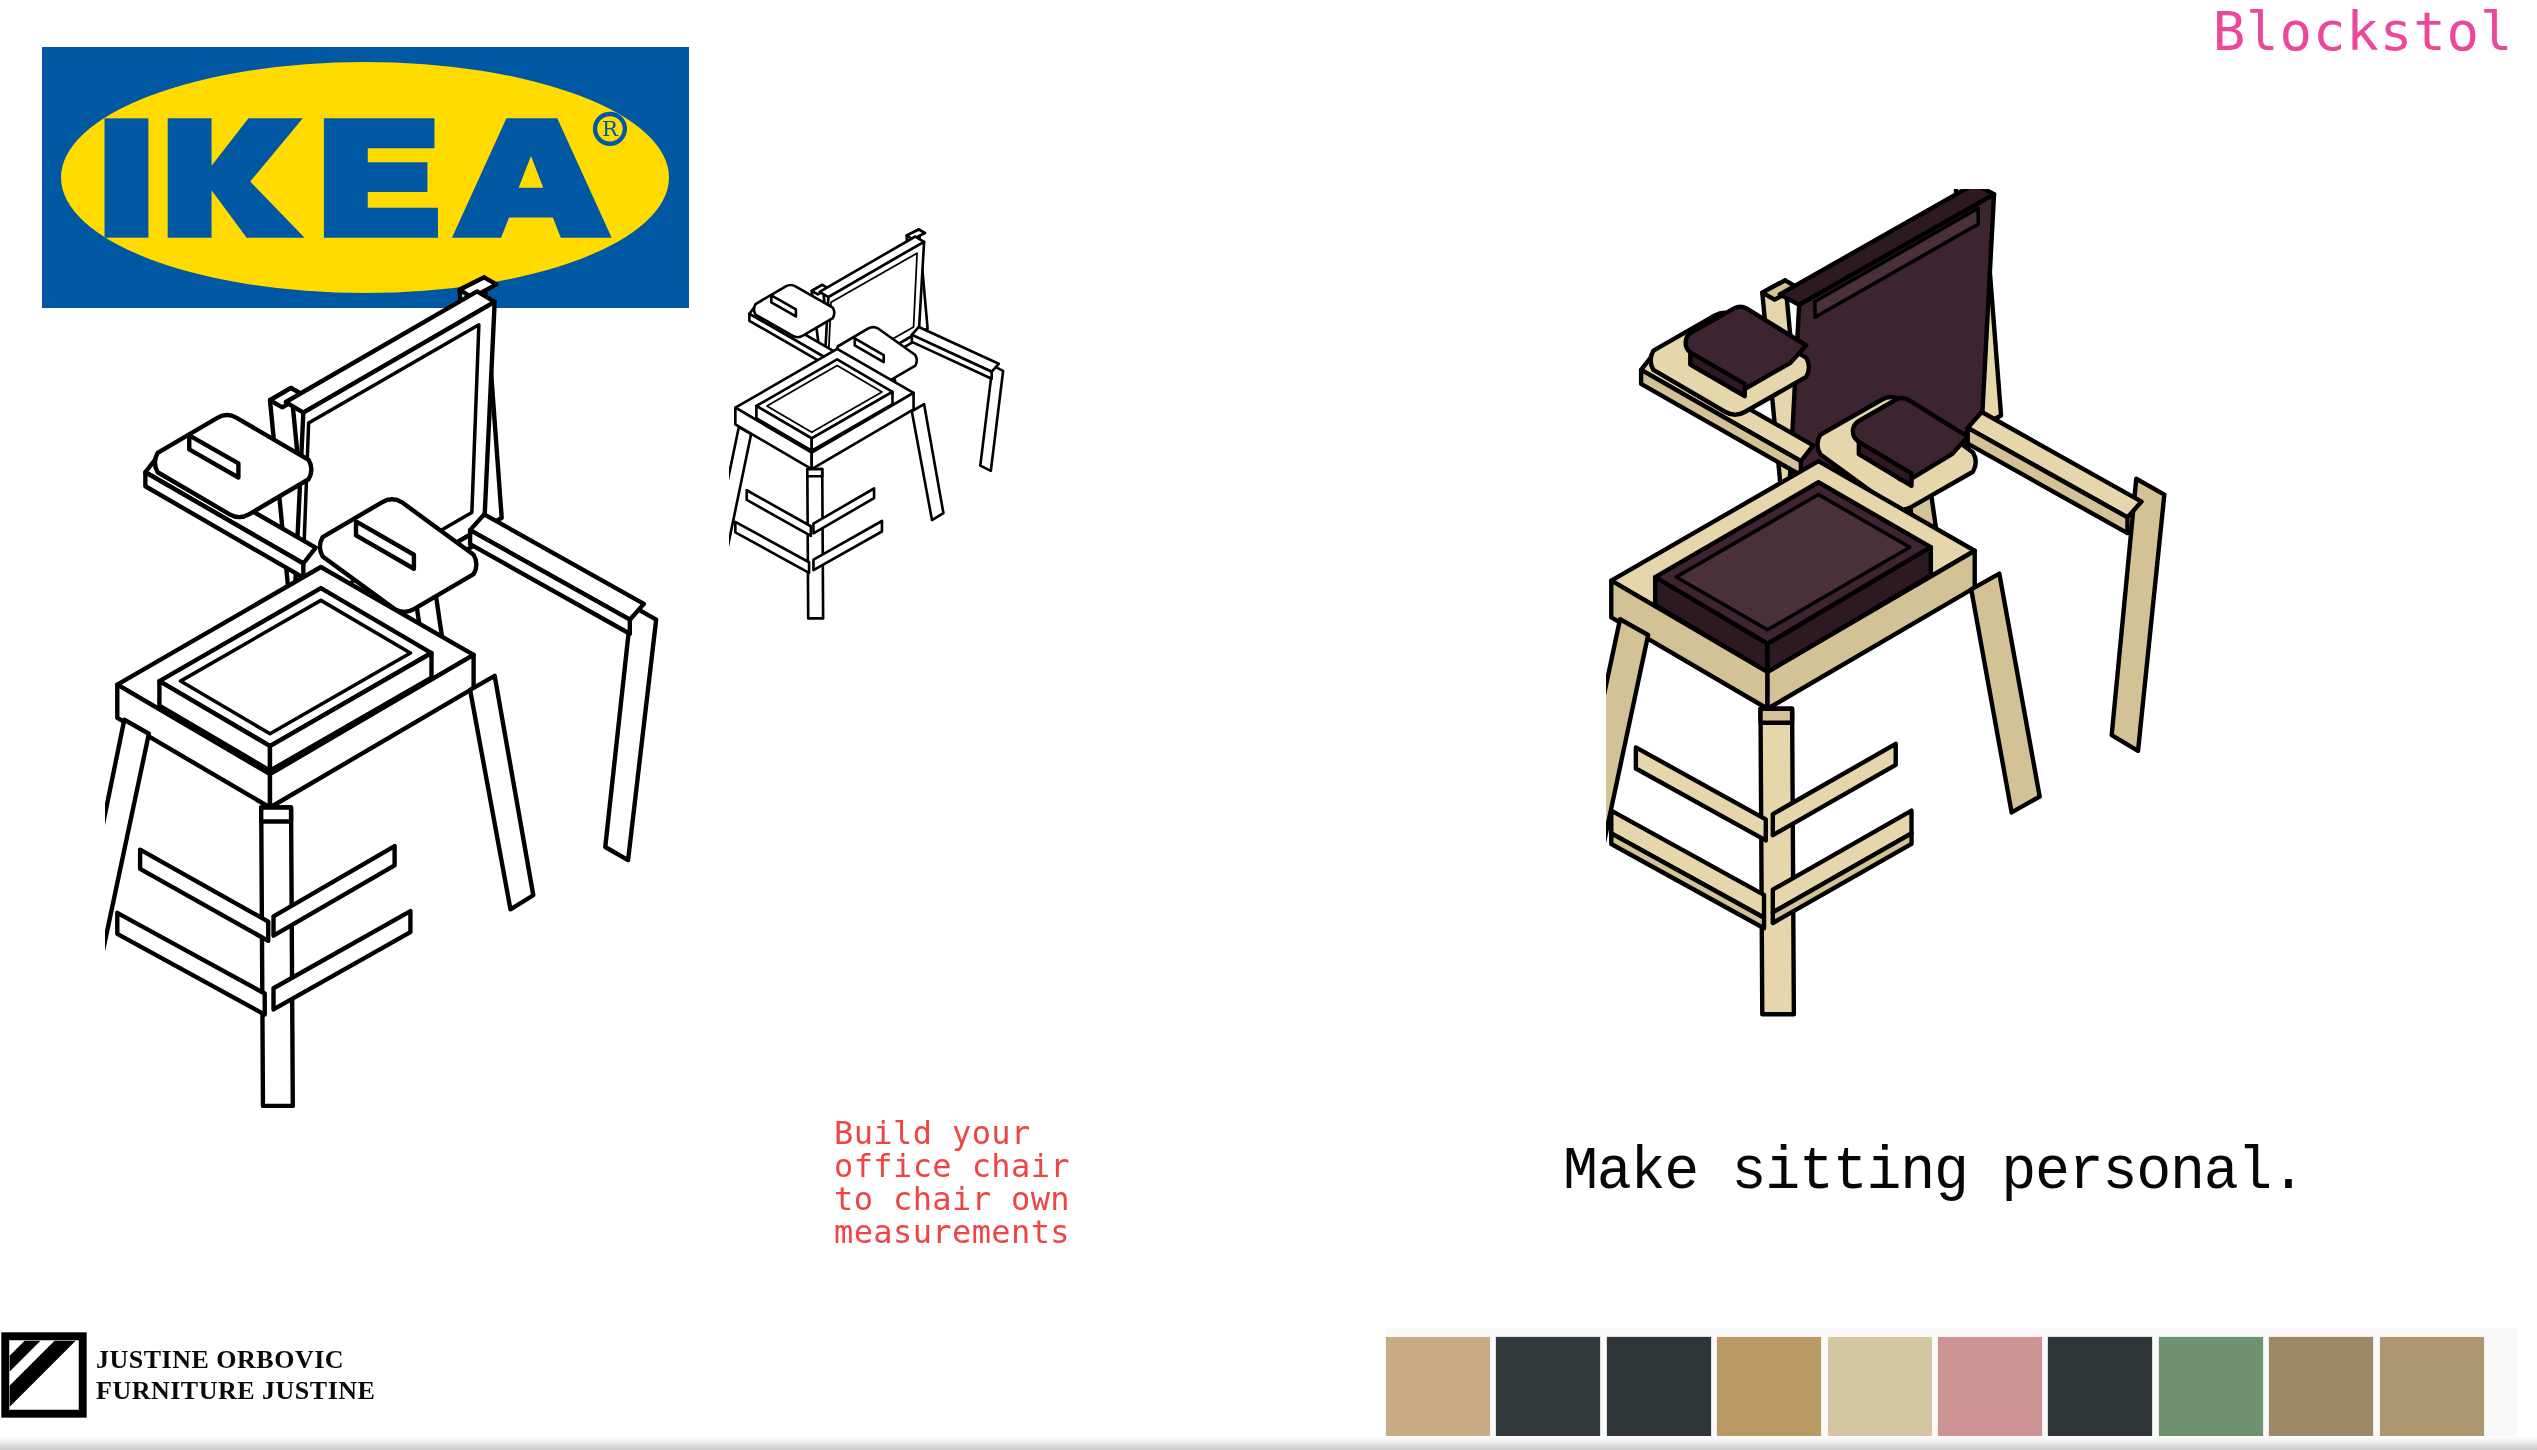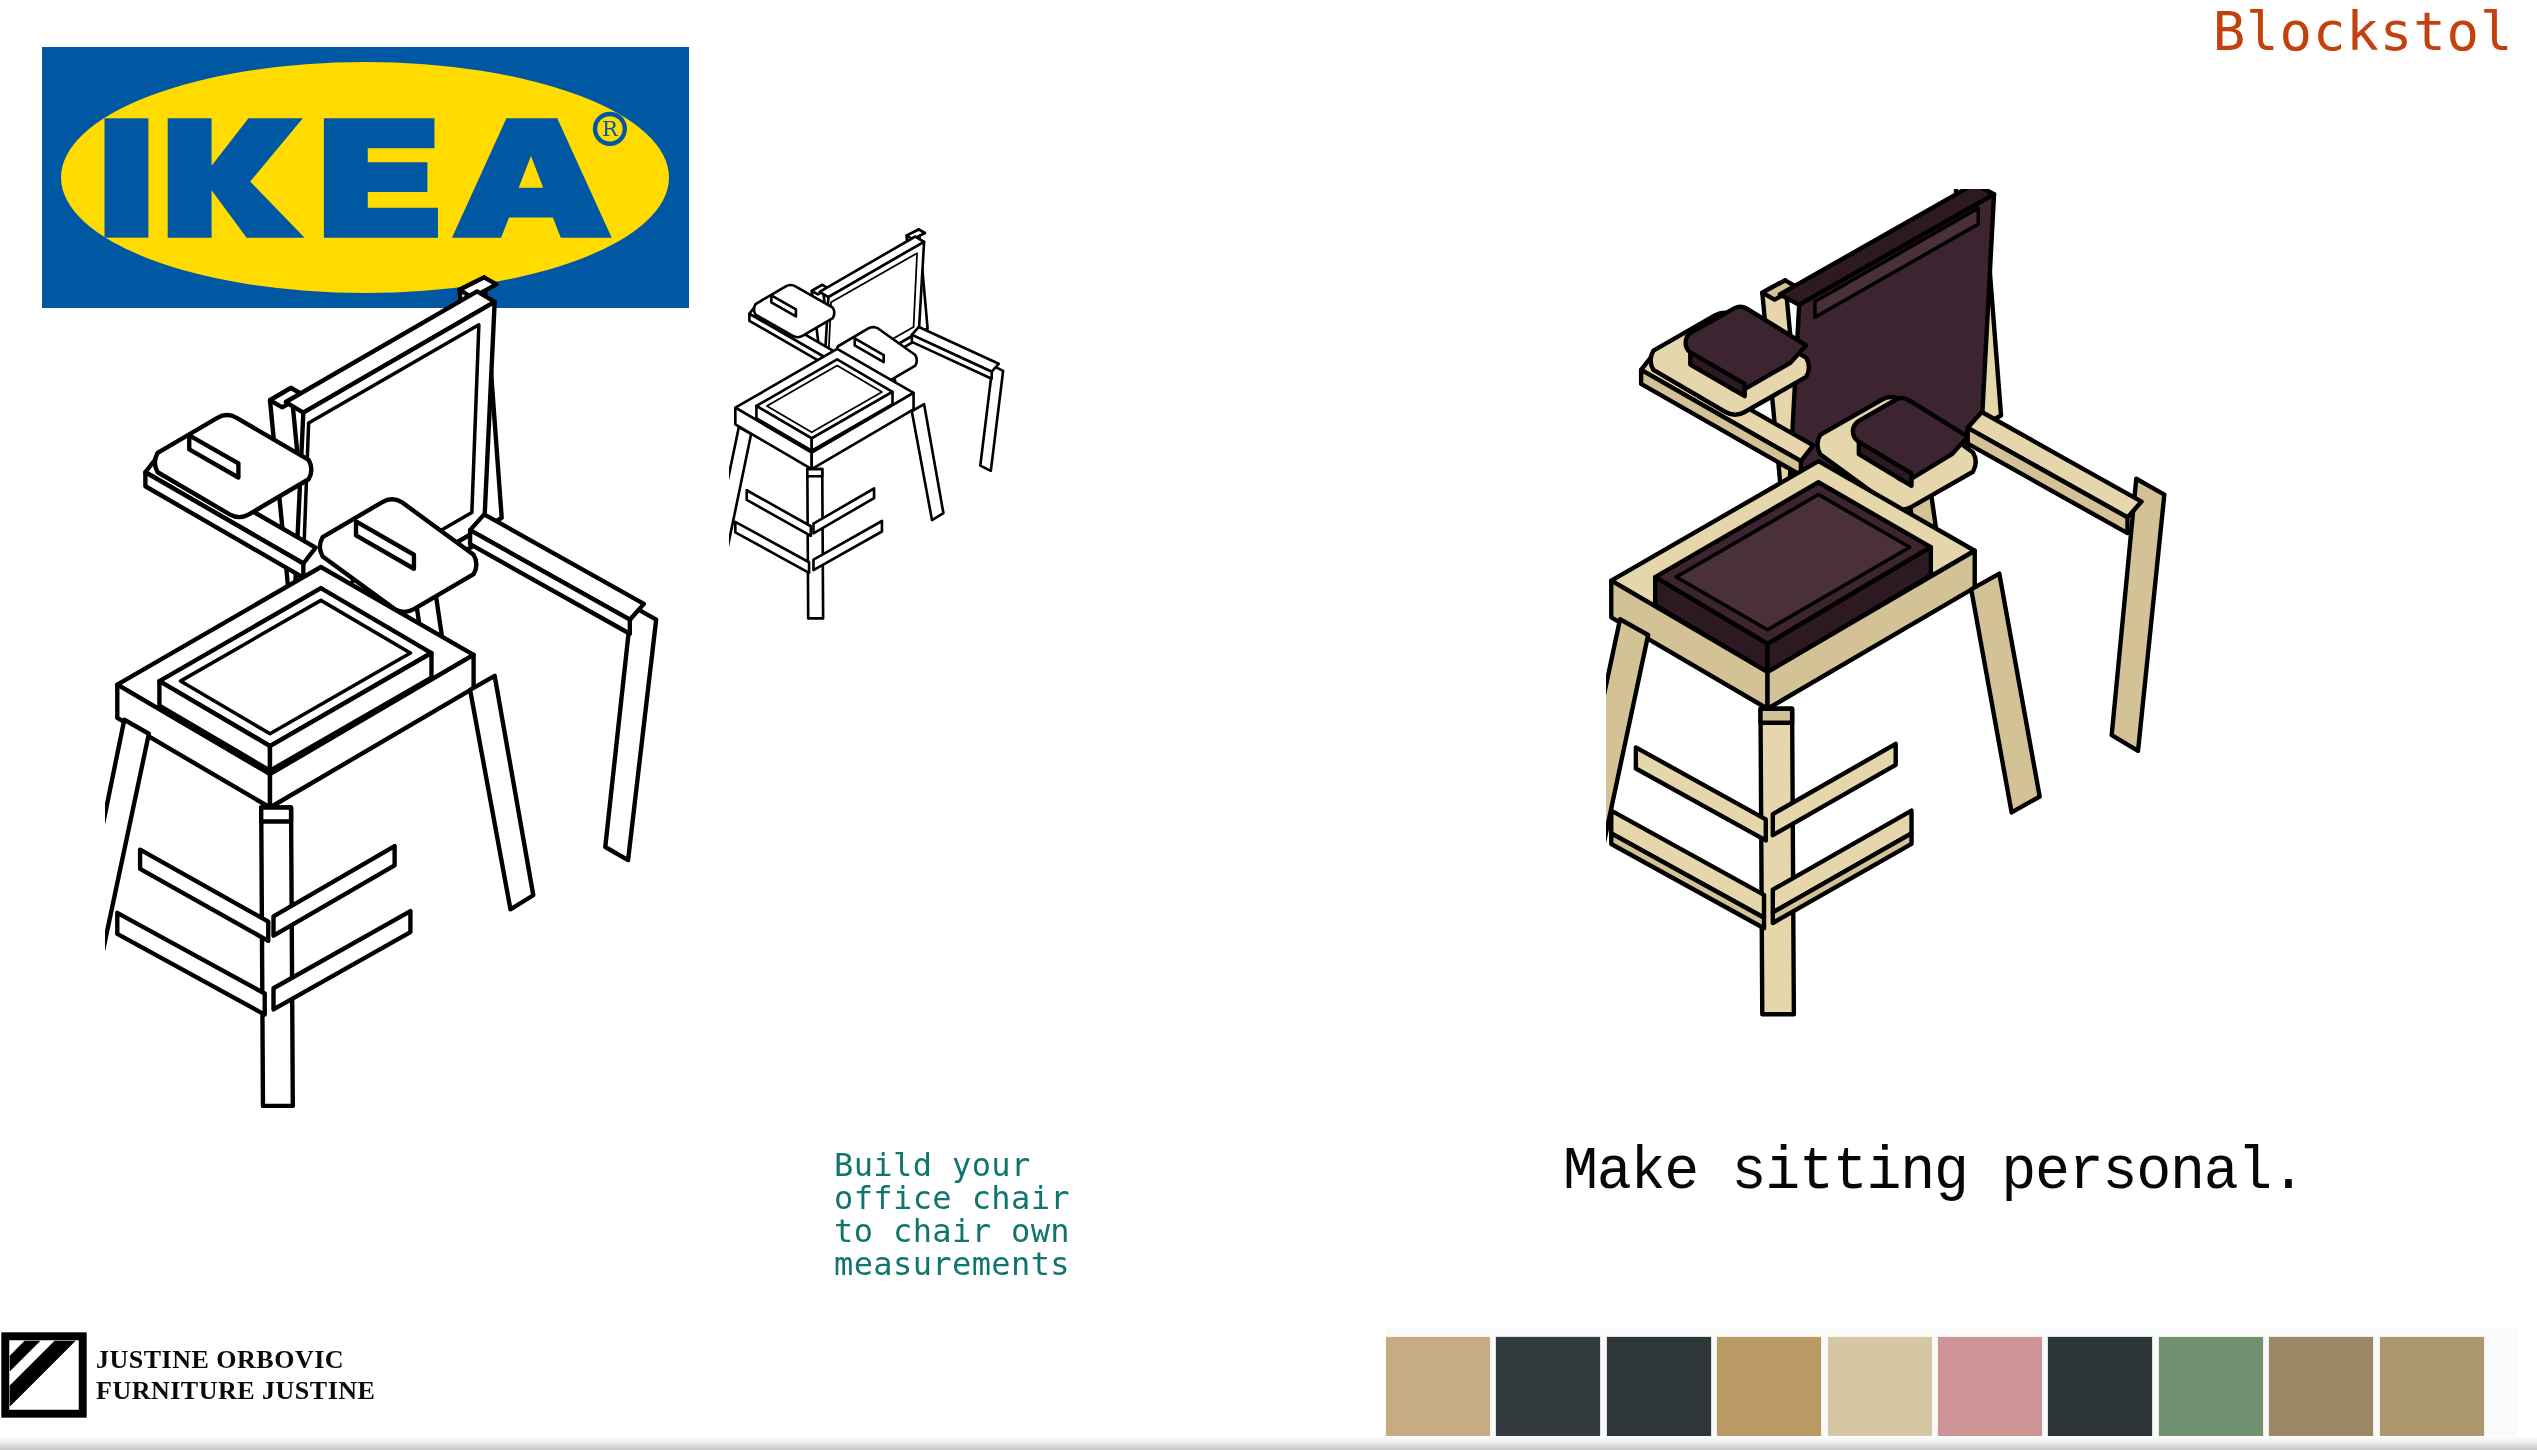--- a/index.html
+++ b/index.html
@@ -47,21 +47,21 @@
 
   
   #product-title {
     position: absolute;
     right: 24.6px;
     top: 1.8px;
     font-family: "DejaVu Sans Mono", monospace;
     font-size: 54px;
     font-weight: 400;
     letter-spacing: 0.9px;
-    color: #c2410c;
+    color: #ec4899;
     white-space: nowrap;
     line-height: 1.1;
   }
 
   
   #tagline {
     position: absolute;
     left: 1563px;
     top: 1137px;
     font-family: "Liberation Mono", "DejaVu Sans Mono", monospace;
@@ -71,25 +71,25 @@
     white-space: nowrap;
     letter-spacing: -1.3px;
     transform: scaleX(0.955);
     transform-origin: left top;
   }
 
   
   #build-blurb {
     position: absolute;
     left: 834px;
-    top: 1149px;
+    top: 1117px;
     font-family: "DejaVu Sans Mono", monospace;
     font-size: 32px;
     line-height: 33px;
-    color: #0f766e;
+    color: #ef4444;
     letter-spacing: 0.4px;
   }
   #build-blurb .line { display: block; white-space: pre; }
 
   
   #designer-mark {
     position: absolute;
     left: 0px;
     top: 1331px;
     display: flex;

